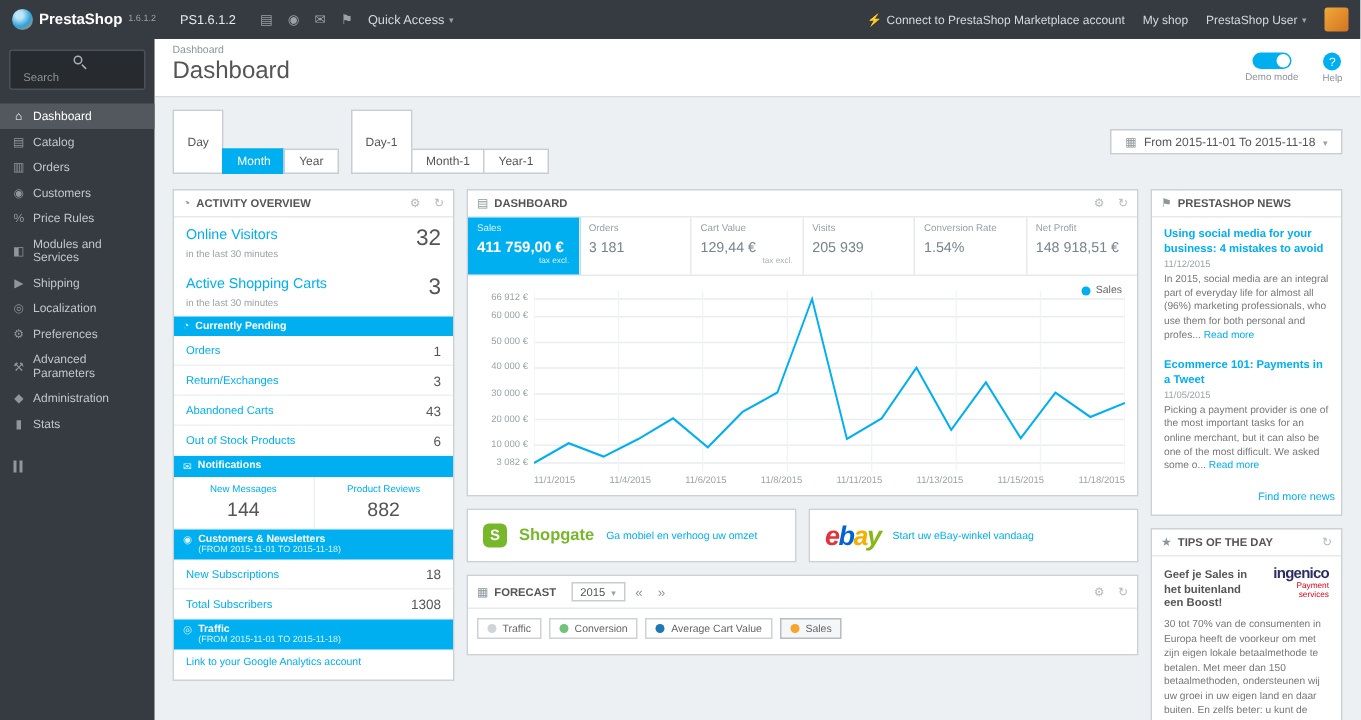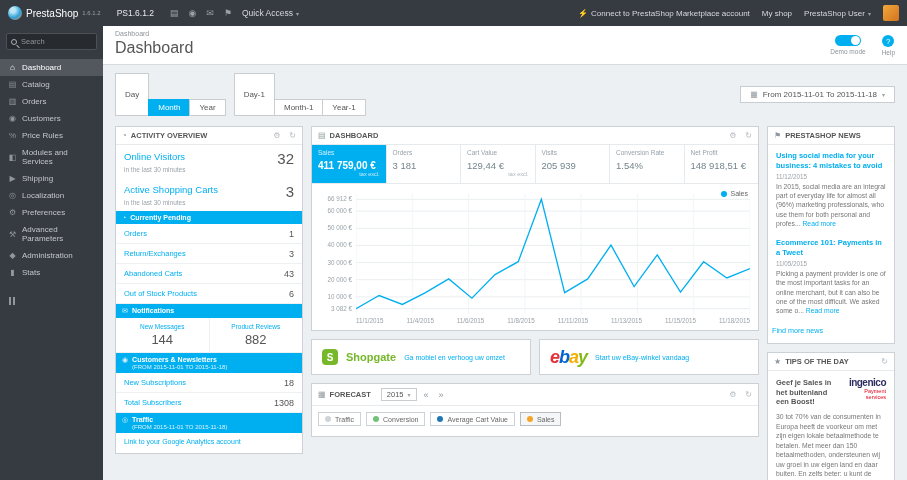--- a/index.html
+++ b/index.html
@@ -4,35 +4,35 @@
 <title>Dashboard</title>
 <style>
   * { box-sizing: border-box; margin: 0; padding: 0; }
   html,body { width:907px; height:480px; overflow:hidden; }
   body { font-family:"Liberation Sans", sans-serif; background:#edf0f3; position:relative; }
 
   
   .topbar { position:absolute; top:0; left:0; right:0; height:26px; background:#363a41; display:flex; align-items:center; padding:0 8px; gap:10px; color:#fff; z-index:20; }
   .brand { display:flex; align-items:center; gap:4px; }
   .logo { width:14px; height:14px; border-radius:50%; background:radial-gradient(circle at 35% 30%, #bfe6f5 0 18%, #2fa3dc 55%, #e8832f 100%); flex:none; }
-  .brand-name { font-weight:normal; font-size:10px; }
+  .brand-name { font-weight:bold; font-size:10px; }
   .brand-ver { font-size:6px; color:#9aa1a7; align-self:flex-start; padding-top:4px; }
   .shopname { font-size:8.5px; color:#e8eaec; padding:0 6px; cursor:pointer; }
   .tb-ico { color:#9aa1a7; font-size:9px; cursor:pointer; }
   .quick { display:flex; align-items:center; gap:3px; color:#d6dadd; font-size:8.5px; cursor:pointer; }
   .caret { font-size:6px; color:#9aa1a7; }
   .tb-right { margin-left:auto; display:flex; align-items:center; gap:12px; font-size:8px; }
   .marketlink { display:flex; align-items:center; gap:3px; color:#d6dadd; cursor:pointer; white-space:nowrap; }
   .myshop { color:#d6dadd; cursor:pointer; }
   .usermenu { display:flex; align-items:center; gap:3px; color:#d6dadd; cursor:pointer; }
   .avatar { width:16px; height:16px; border-radius:2px; background:linear-gradient(135deg,#f2a93c,#d2731f); flex:none; cursor:pointer; }
 
   
   .sidebar { position:absolute; top:26px; left:0; bottom:0; width:103px; background:#363a41; z-index:10; }
-  .search-box { margin:7px 6px 9px; background:#272b2f; border:1px solid #4c5157; border-radius:2px; display:flex; align-items:center; gap:4px; padding:3px 4px; }
+  .search-box { margin:7px 6px 9px; background:#272b2f; border:1px solid #4c5157; border-radius:2px; display:flex; align-items:center; gap:4px; padding:3px 4px;flex-direction:column; }
   .mag { width:6px; height:6px; border:1px solid #aab0b5; border-radius:50%; position:relative; flex:none; }
   .mag::after { content:""; position:absolute; width:4px; height:1px; background:#aab0b5; transform:rotate(45deg); left:4px; top:6px; }
   .search-box input { background:transparent; border:none; outline:none; color:#ccc; font-size:7.5px; width:72px; }
   .search-box input::placeholder { color:#8d9499; }
   .nav-item { display:flex; align-items:center; gap:5px; padding:4px 8px; font-size:8px; color:#c3c7cb; cursor:pointer; }
   .nav-item .nav-ico { color:#8f969c; font-size:8px; width:9px; text-align:center; flex:none; }
   .nav-item.active { background:#53585f; color:#fff; }
   .nav-item.active .nav-ico { color:#fff; }
   .collapse-btn { margin:16px 9px; display:flex; gap:2px; cursor:pointer; }
   .collapse-btn i { width:2px; height:8px; background:#8f969c; display:block; }
@@ -123,21 +123,21 @@
   .fbtn { display:flex; align-items:center; gap:4px; border:1px solid #cdd2d6; background:#fff; font-size:7px; color:#666; padding:2.5px 6px; cursor:pointer; }
   .fbtn.active { background:#f4f6f7; border-color:#b7bdc2; }
   .fdot { width:6px; height:6px; border-radius:50%; display:inline-block; }
 
   
   .art { padding:6px 8px 4px; }
   .art-title { color:#00aff0; font-weight:bold; font-size:7.5px; line-height:1.3; cursor:pointer; }
   .art-date { font-size:6.3px; color:#9aa3a9; margin:2px 0 2px; }
   .art-body { font-size:6.8px; color:#777; line-height:1.38; }
   .read-more { color:#00aff0; font-size:6.8px; cursor:pointer; }
-  .news-foot { text-align:left; padding:6px 4px 8px; font-size:7.2px; color:#00aff0; cursor:pointer; }
+  .news-foot { text-align:right; padding:6px 4px 8px; font-size:7.2px; color:#00aff0; cursor:pointer; }
   .tips-head { display:flex; justify-content:space-between; gap:6px; padding:7px 8px 3px; }
   .tips-title { font-size:7.5px; font-weight:bold; color:#555; line-height:1.3; width:58%; }
   .ingenico { text-align:right; }
   .ing-name { font-size:10px; font-weight:bold; color:#2e2d62; letter-spacing:-0.5px; line-height:1; }
   .ing-sub { font-size:5.5px; color:#e2001a; }
   .tips-body { font-size:6.8px; color:#777; line-height:1.4; padding:2px 8px 9px; }
 </style>
 </head>
 <body>
 

